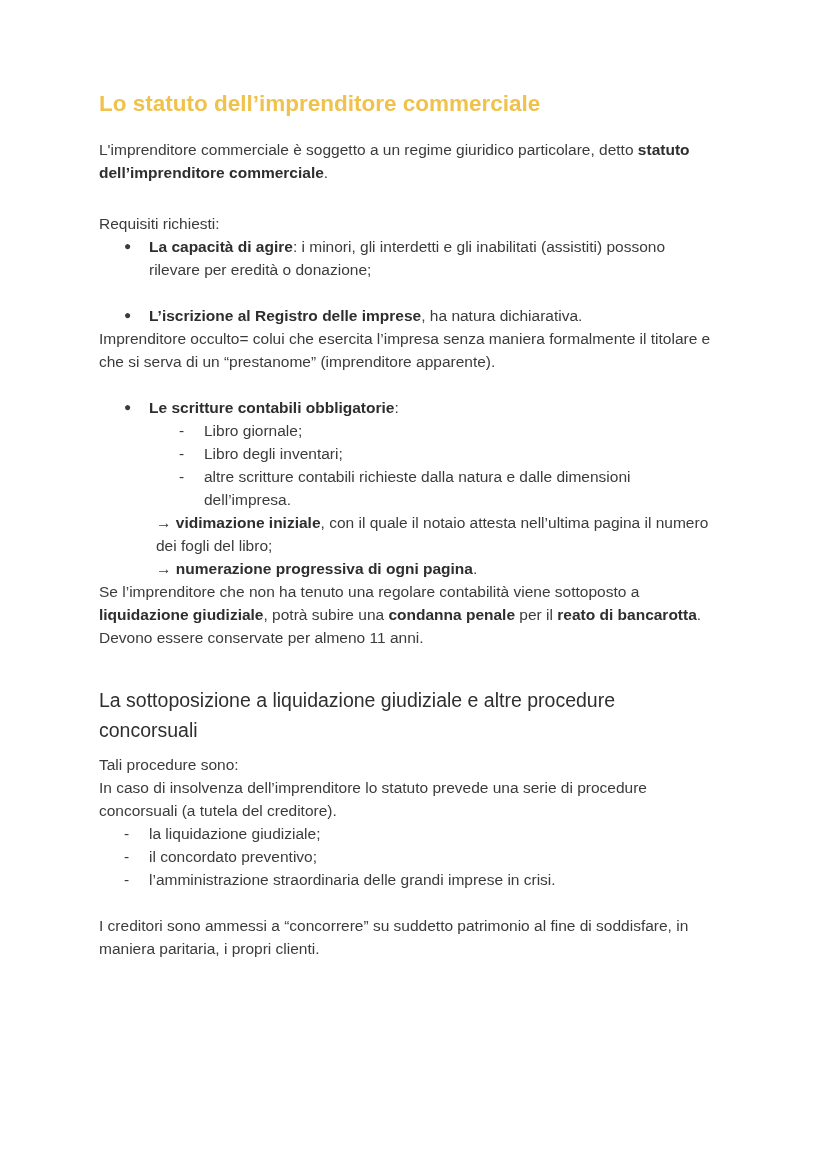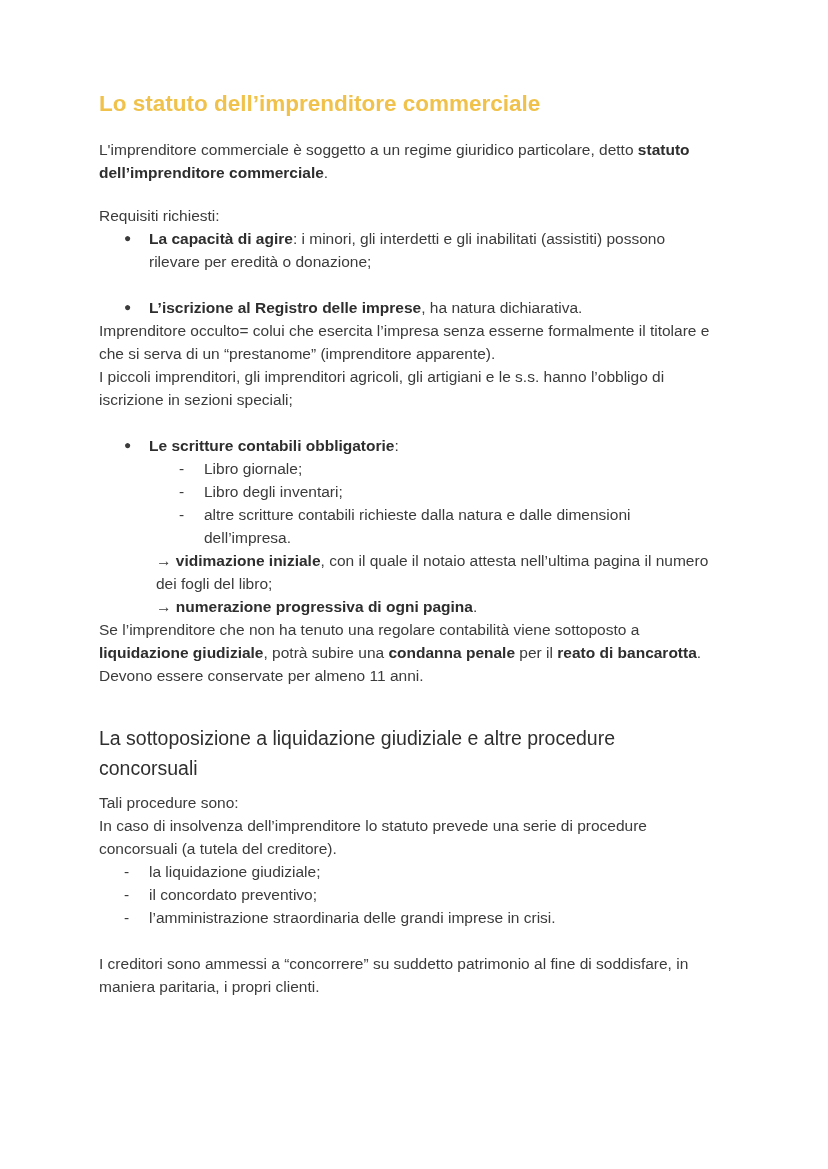--- a/index.html
+++ b/index.html
@@ -27,21 +27,21 @@
   .h2 {
     font-size: 19.5px;
     line-height: 30px;
     font-weight: 400;
     color: var(--heading-color, #2f2f2f);
     margin-top: 36px;
     margin-bottom: 8px;
   }
   .b { font-weight: bold; color: #2e2e2e; }
   .gap-top { margin-top: 23px; }
-  .gap-top-sm { margin-top: 20px; }
+  .gap-top-sm { margin-top: 28px; }
   .bullet-item { display: flex; margin-left: 25px; }
   .bullet-item > .marker { flex: 0 0 25px; width: 25px; font-size: 12px; }
   .proc-item { display: flex; margin-left: 25px; }
   .proc-item > .marker { flex: 0 0 25px; width: 25px; }
   .dash-item { display: flex; margin-left: 80px; }
   .dash-item > .marker { flex: 0 0 25px; width: 25px; }
   .arrow-item { margin-left: 57px; }
   .item-text { flex: 1 1 auto; }
 </style>
 </head>
@@ -58,23 +58,22 @@
   <div class="bullet-item">
     <span class="marker">●</span>
     <span class="item-text"><span class="b">La capacità di agire</span><span>: i minori, gli interdetti e gli inabilitati (assistiti) possono rilevare per eredità o donazione;</span></span>
   </div>
 
   <div class="bullet-item gap-top">
     <span class="marker">●</span>
     <span class="item-text"><span class="b">L’iscrizione al Registro delle imprese</span><span>, ha natura dichiarativa.</span></span>
   </div>
 
-  <p class="para">Imprenditore occulto= colui che esercita l’impresa senza esserne formalmente il titolare e che si serva di un “prestanome” (imprenditore apparente).</p>
+  <p class="para">Imprenditore occulto= colui che esercita l’impresa senza maniera formalmente il titolare e che si serva di un “prestanome” (imprenditore apparente).</p>
 
-  <p class="para">I piccoli imprenditori, gli imprenditori agricoli, gli artigiani e le s.s. hanno l’obbligo di iscrizione in sezioni speciali;</p>
 
   <div class="bullet-item gap-top">
     <span class="marker">●</span>
     <span class="item-text"><span class="b">Le scritture contabili obbligatorie</span><span>:</span></span>
   </div>
 
   <div class="dash-item">
     <span class="marker">-</span>
     <span class="item-text">Libro giornale;</span>
   </div>

